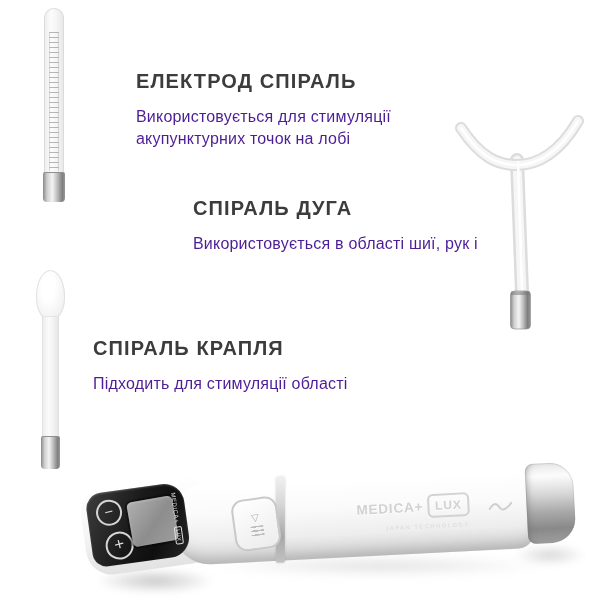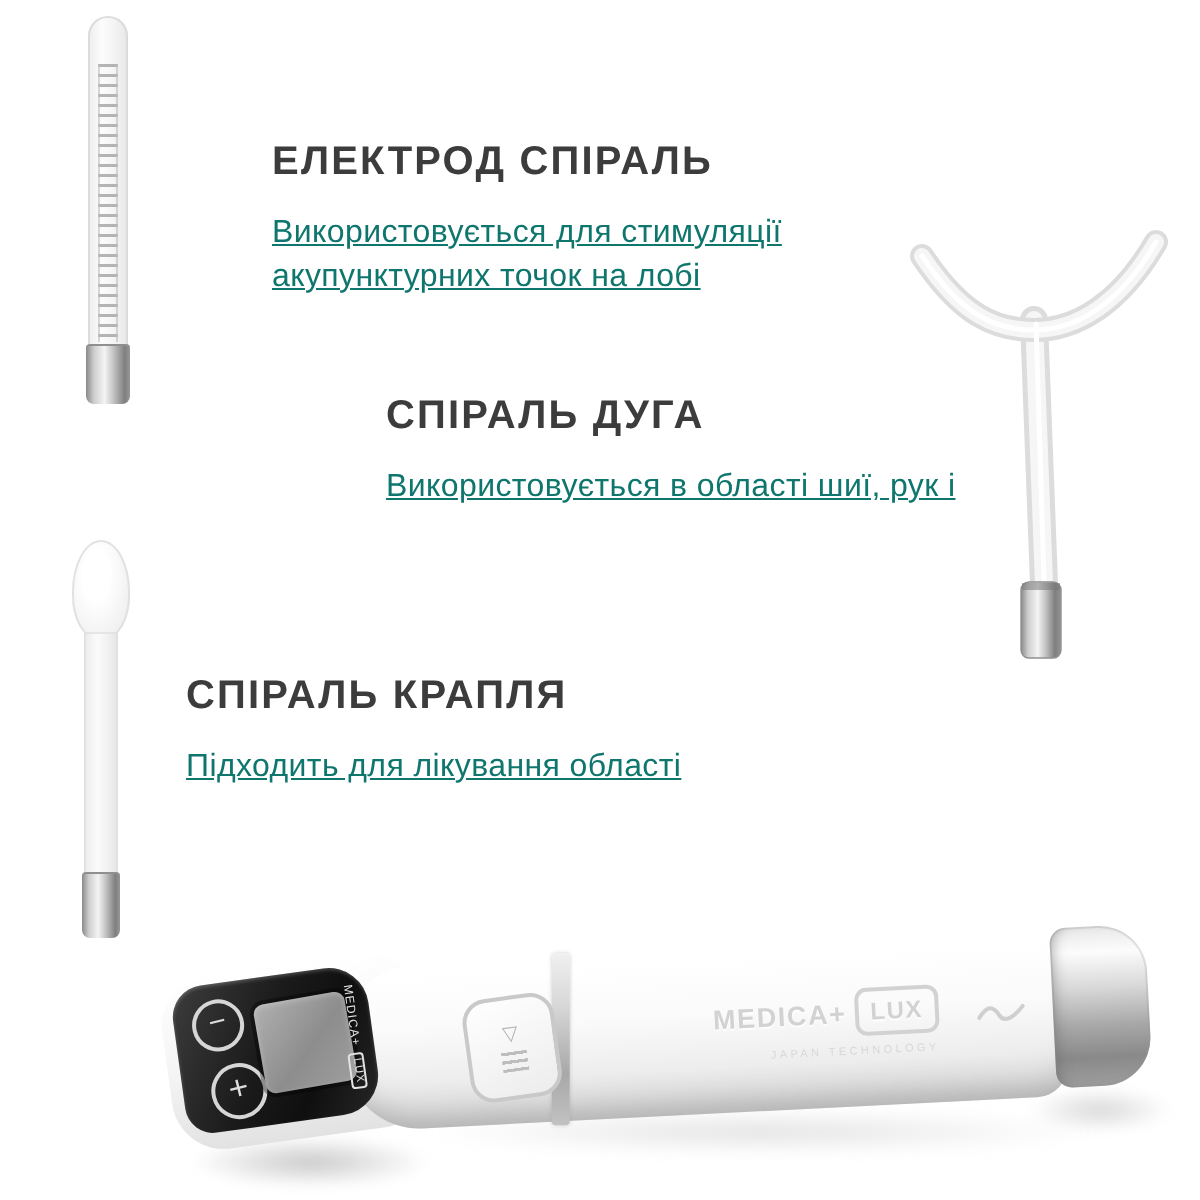--- a/index.html
+++ b/index.html
@@ -5,21 +5,21 @@
   html,body{margin:0;padding:0;background:#fff;}
   .canvas{position:relative;width:600px;height:600px;background:#ffffff;overflow:hidden;
           font-family:"Liberation Sans","DejaVu Sans",sans-serif;}
 
   
   .text-block{position:absolute;width:330px;}
   .tb1{left:93px;top:70px;margin-left:43px;}
   .tb2{left:193px;top:197px;}
   .tb3{left:93px;top:337px;}
   .sec-title{font-size:20px;font-weight:600;letter-spacing:1.1px;color:#3c3c3c;}
-  .sec-desc{margin-top:13px;font-size:16px;color:#0f766e;line-height:22px;letter-spacing:.2px;text-decoration:underline;}
+  .sec-desc{margin-top:13px;font-size:16px;color:#4c1d95;line-height:22px;letter-spacing:.2px;}
 
   
   .metal{background:linear-gradient(90deg,#898989 0%,#cdcdcd 18%,#f4f4f4 42%,#c4c4c4 62%,#7f7f7f 88%,#979797 100%);}
 
   
   .spiral{position:absolute;left:36px;top:8px;width:36px;height:196px;}
   .spiral .tube{position:absolute;left:8px;top:0;width:20px;height:166px;border-radius:10px 10px 3px 3px;
     background:linear-gradient(90deg,#ededed,#fcfcfc 35%,#f4f4f4 65%,#e7e7e7);
     box-shadow:inset 0 0 0 1px rgba(215,215,215,.8);}
   .spiral .coil{position:absolute;left:5px;right:5px;top:24px;bottom:3px;
@@ -148,21 +148,21 @@
 
   <div class="drop">
     <div class="bulb"></div>
     <div class="stem"></div>
     <div class="base metal"></div>
   </div>
 
   <div class="text-block tb3">
     <div class="sec-title">СПІРАЛЬ КРАПЛЯ</div>
     <div class="sec-desc">
-      <div>Підходить для лікування області</div>
+      <div>Підходить для стимуляції області</div>
     </div>
   </div>
 
   <div class="refl refl-head"></div>
   <div class="refl refl-body"></div>
   <div class="refl refl-tip"></div>
 
   <div class="device">
     <div class="dev-housing"></div>
     <div class="dev-body"></div>

